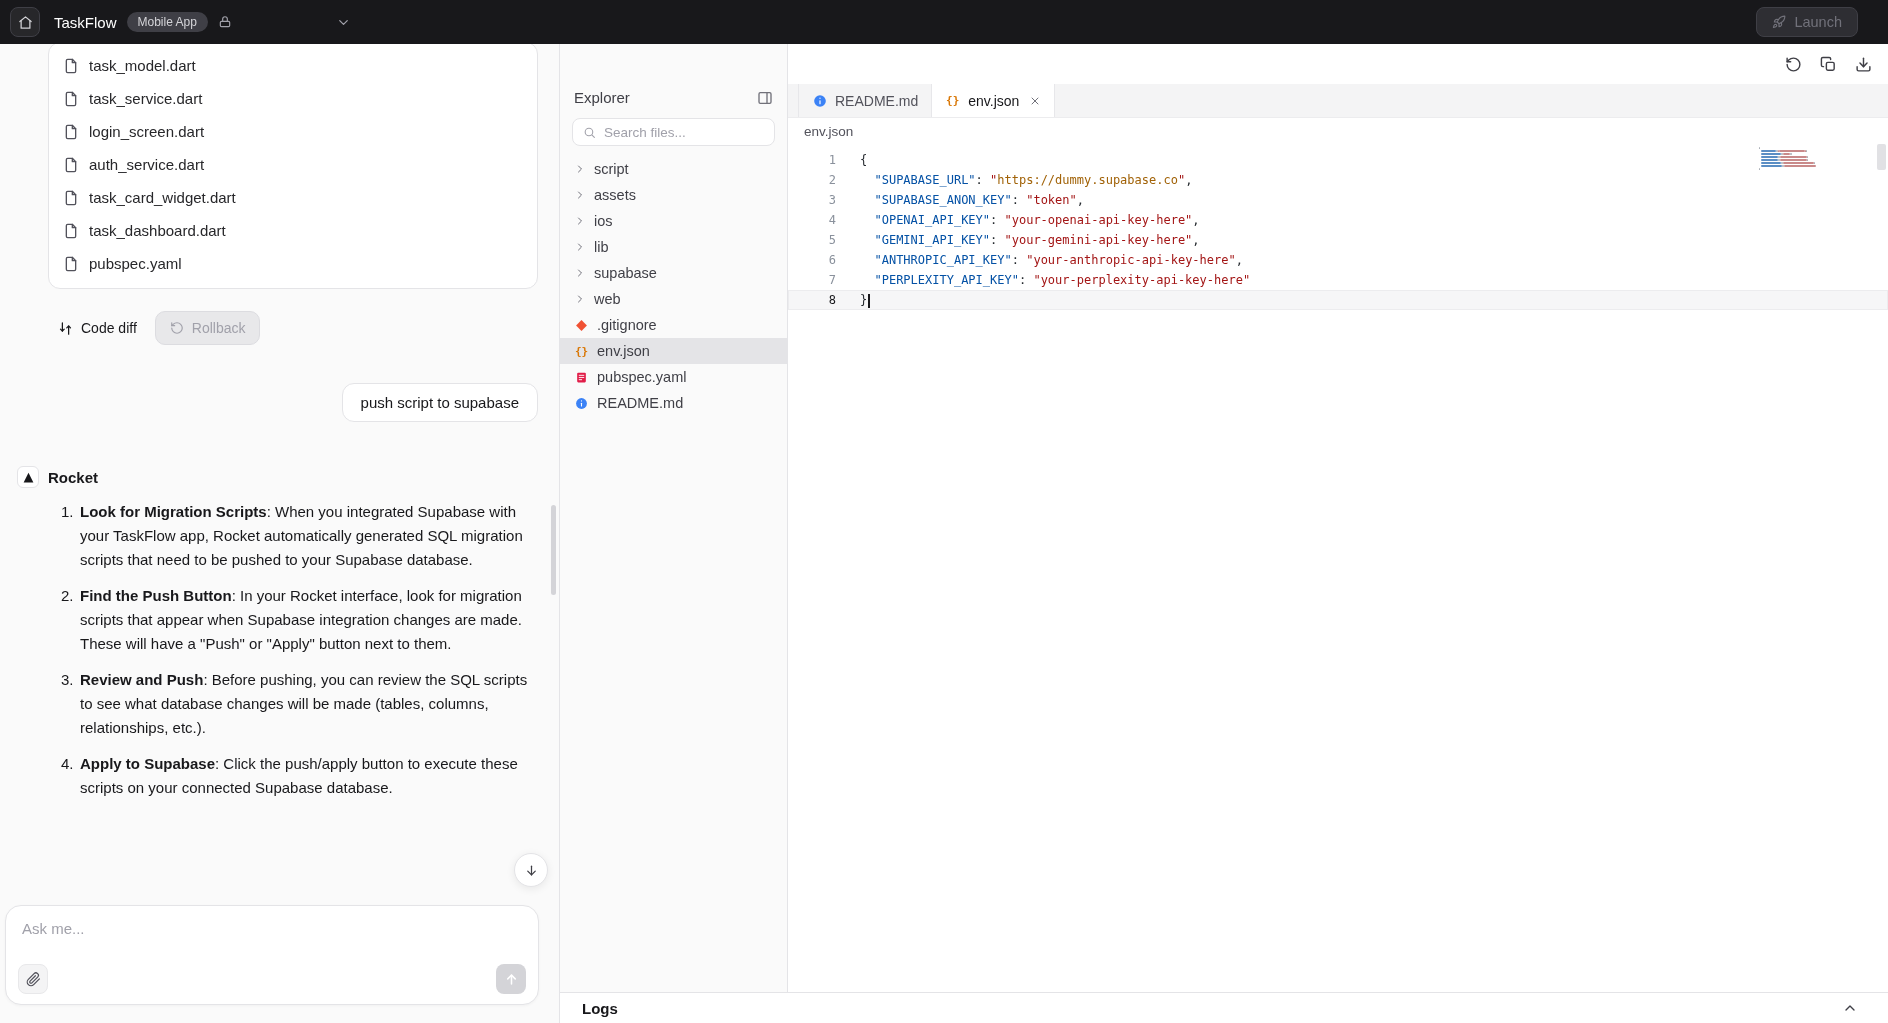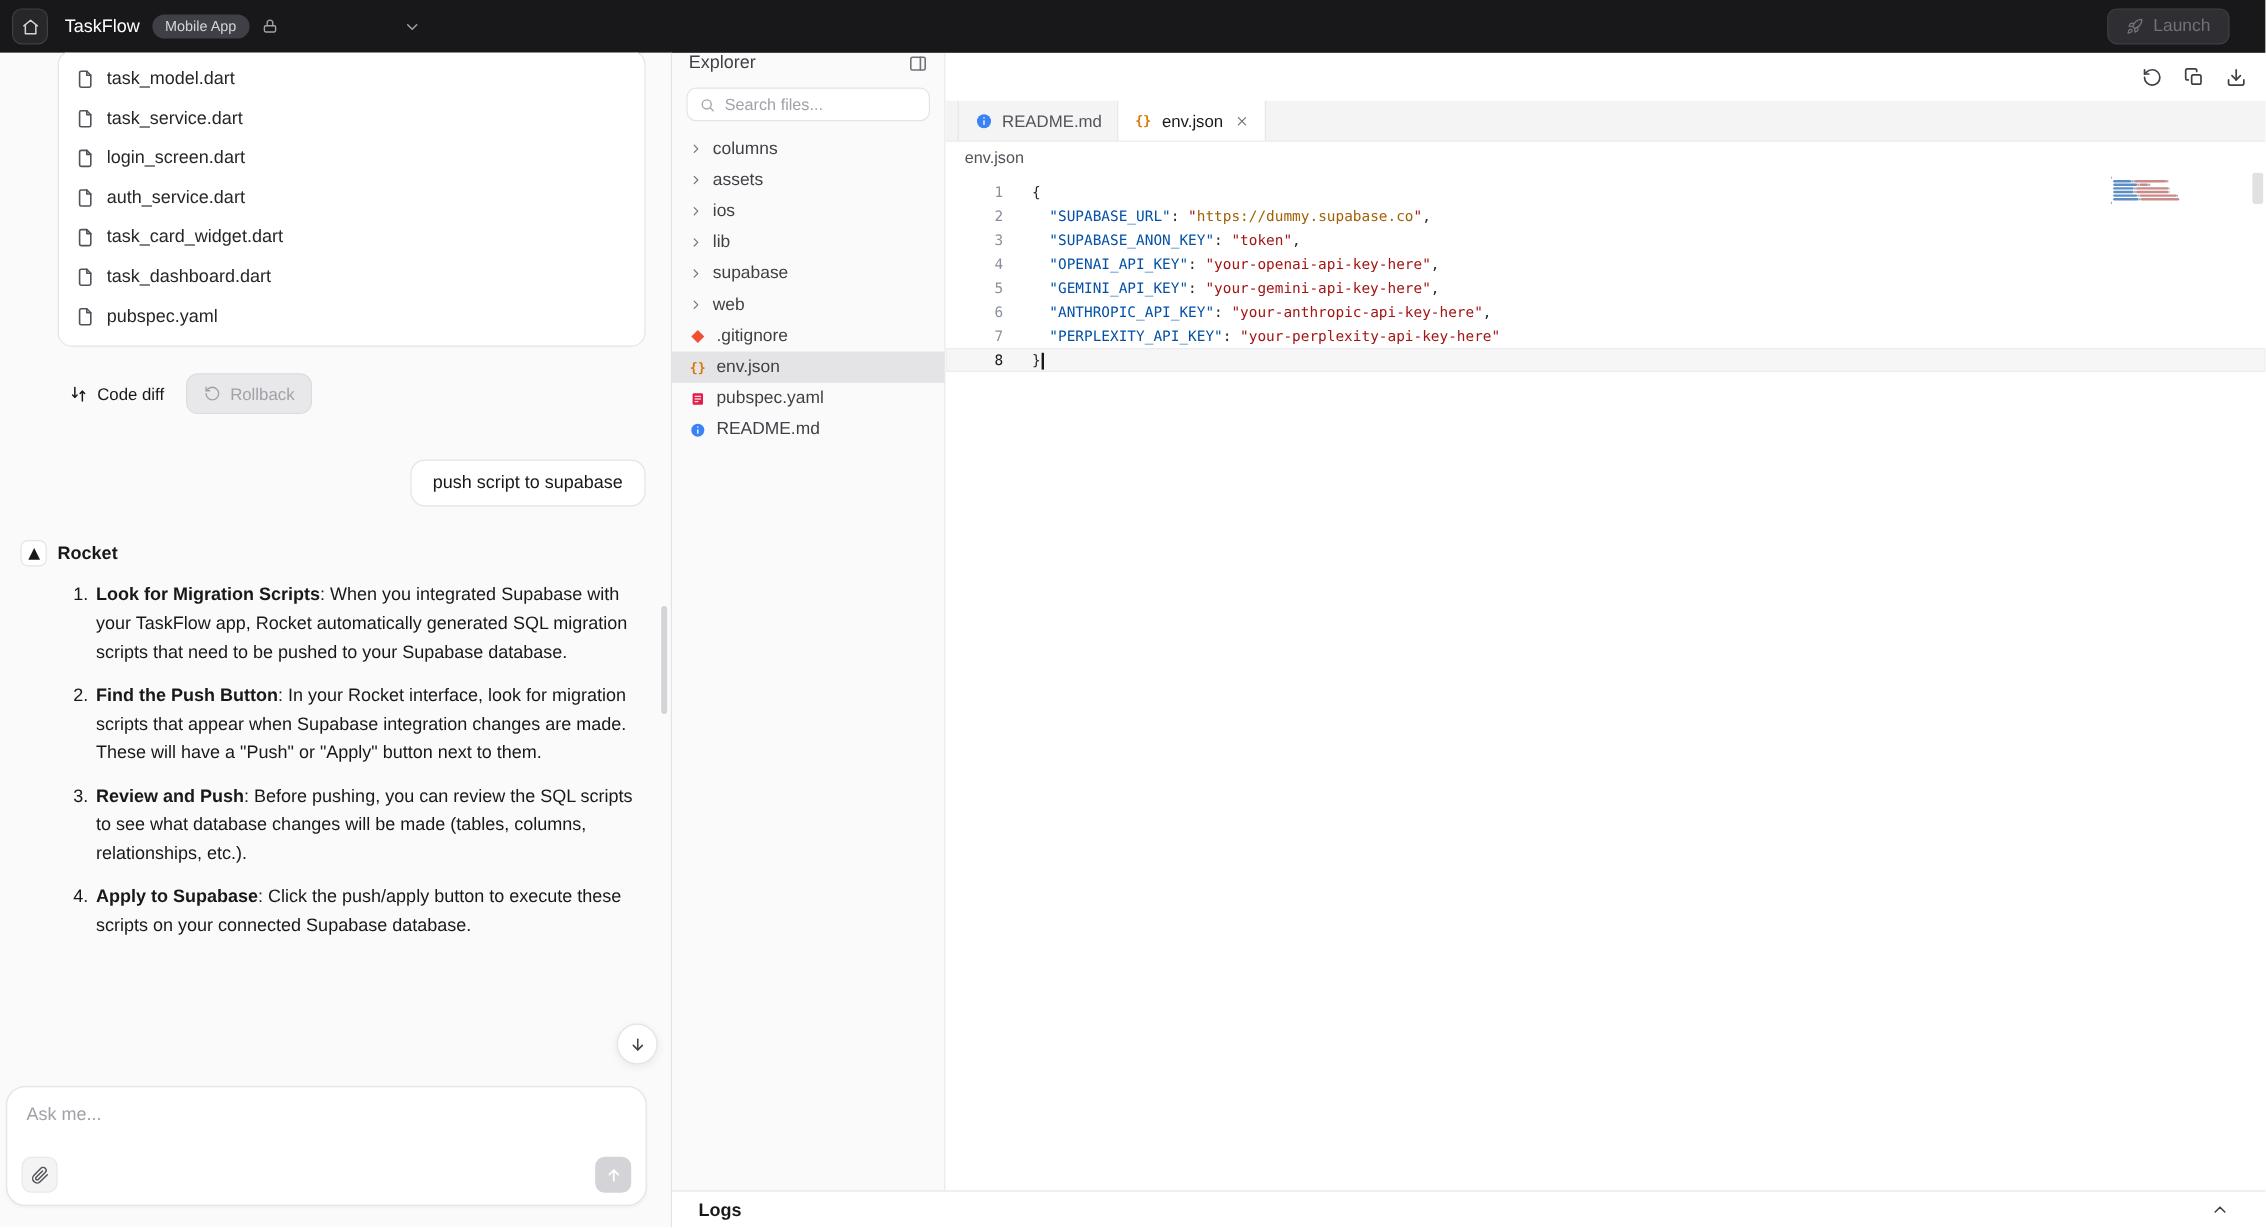--- a/index.html
+++ b/index.html
@@ -43,21 +43,21 @@
   .actions-row{display:flex;align-items:center;gap:10px;margin:22px 0 0 50px}
   .btn-ghost{display:flex;align-items:center;gap:8px;font-size:14px;font-weight:500;color:#18181b;
     background:transparent;border:none;cursor:pointer;padding:8px 8px;font-family:inherit}
   .btn-ghost svg{width:15px;height:15px}
   .btn-rollback{display:flex;align-items:center;gap:8px;font-size:14px;color:#a1a1aa;
     background:#e8e8ea;border:1px solid #dcdce0;border-radius:10px;padding:8px 14px;
     cursor:default;font-family:inherit}
   .btn-rollback svg{width:14px;height:14px}
   .user-bubble{align-self:flex-end;margin:38px 21px 0 0;background:#fff;border:1px solid #e4e4e7;
     border-radius:12px;padding:10px 18px;font-size:15px;color:#18181b}
-  .assistant{margin:28px 21px 0 17px}
+  .assistant{margin:44px 21px 0 17px}
   .assistant-head{display:flex;align-items:center;gap:9px}
   .avatar{width:22px;height:22px;border-radius:6px;background:#fff;border:1px solid #e4e4e7;
     display:flex;align-items:center;justify-content:center}
   .avatar svg{width:13px;height:13px}
   .aname{font-size:15px;font-weight:700}
   .assistant-body{margin-left:31px;font-size:15px;line-height:24px;color:#18181b}
   .intro{margin-top:10px}
   .steps{list-style:none;margin-top:12px}
   .step{position:relative;padding-left:32px;margin-top:12px}
   .step .num{position:absolute;left:13px}
@@ -83,21 +83,21 @@
   .send-btn svg{width:15px;height:15px}
   .chat-scrollbar{position:absolute;right:3px;top:461px;width:5px;height:90px;border-radius:3px;
     background:#d4d4d8}
 
   
   .right{flex:1;display:flex;flex-direction:column;min-width:0}
   .workrow{flex:1;display:flex;min-height:0}
 
   
   .explorer{flex:0 0 228px;width:228px;background:#fafafa;border-right:1px solid #e4e4e7;
-    }
+    padding-top:45px}
   .exp-head{display:flex;align-items:center;justify-content:space-between;padding:0 14px;
     margin-bottom:12px}
   .exp-title{font-size:15px;color:#3f3f46}
   .exp-panel-btn{background:none;border:none;color:#71717a;display:flex;cursor:pointer}
   .exp-panel-btn svg{width:16px;height:16px}
   .exp-search{margin:0 12px;height:28px;border:1px solid #e4e4e7;border-radius:8px;background:#fff;
     display:flex;align-items:center;gap:8px;padding:0 10px;color:#a1a1aa}
   .exp-search svg{width:13px;height:13px;flex:0 0 13px}
   .exp-search input{border:none;outline:none;background:transparent;font-size:13.5px;width:100%;
     color:#3f3f46;font-family:inherit}
@@ -368,21 +368,21 @@
             </span>
             <input placeholder="Search files..." style="">
           </div>
           <div class="tree" id="tree">
               <div class="tree-row">
                 <span class="tr-chev">
                   <svg viewBox="0 0 24 24" fill="none" stroke="currentColor" stroke-width="2" stroke-linecap="round" stroke-linejoin="round">
                     <path d="M9 6l6 6-6 6"></path>
                   </svg>
                 </span>
-                <span>columns</span>
+                <span>script</span>
               </div>
               <div class="tree-row">
                 <span class="tr-chev">
                   <svg viewBox="0 0 24 24" fill="none" stroke="currentColor" stroke-width="2" stroke-linecap="round" stroke-linejoin="round">
                     <path d="M9 6l6 6-6 6"></path>
                   </svg>
                 </span>
                 <span>assets</span>
               </div>
               <div class="tree-row">

